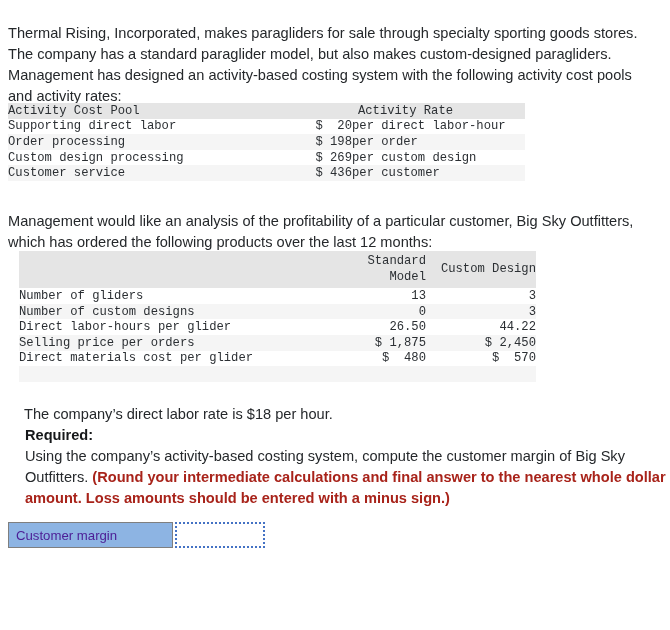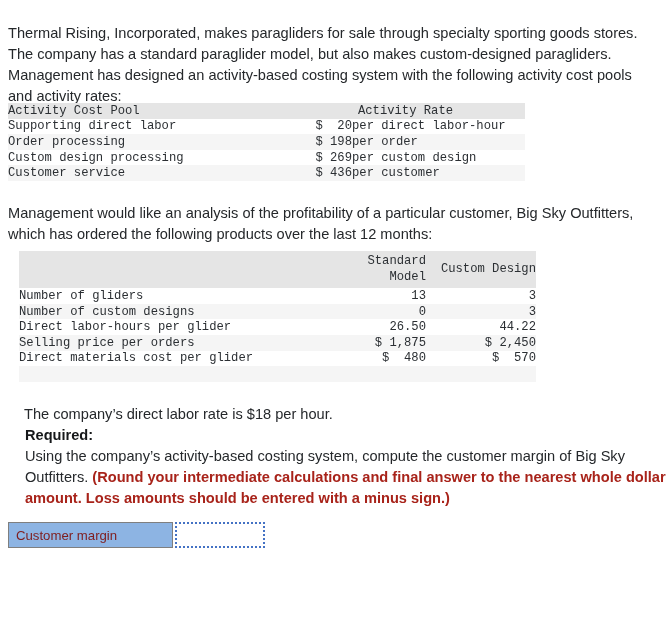--- a/index.html
+++ b/index.html
@@ -30,21 +30,21 @@
   }
   #intro-paragraph {
     position: absolute;
     left: 8px;
     top: 8px;
     width: 648px;
   }
   #analysis-paragraph {
     position: absolute;
     left: 8px;
-    top: 188px;
+    top: 196px;
     width: 648px;
   }
   #labor-rate-paragraph {
     position: absolute;
     left: 24px;
     top: 389px;
     width: 648px;
   }
   #required-block {
     position: absolute;
@@ -136,21 +136,21 @@
     width: 165px;
     height: 26px;
     box-sizing: border-box;
     background: #8db4e3;
     border: 1px solid #7f7f7f;
     display: flex;
     align-items: center;
     padding-left: 7px;
     font-family: "Liberation Sans", sans-serif;
     font-size: 13.2px;
-    color: #7f1d1d;
+    color: #4c1d95;
   }
   .answer-input {
     width: 90px;
     height: 26px;
     box-sizing: border-box;
     background: #ffffff;
     border: 2px dotted #4472c4;
     margin-left: 2px;
     font-family: "Liberation Sans", sans-serif;
     font-size: 13.2px;

